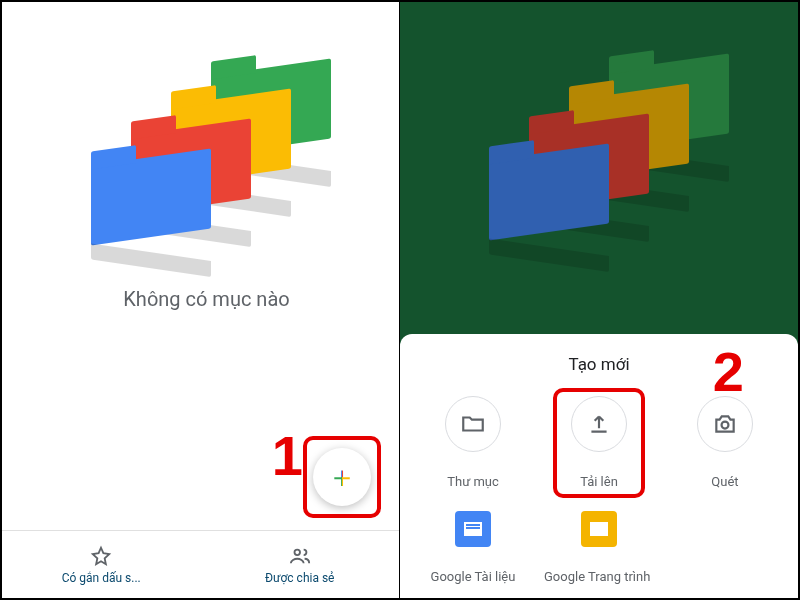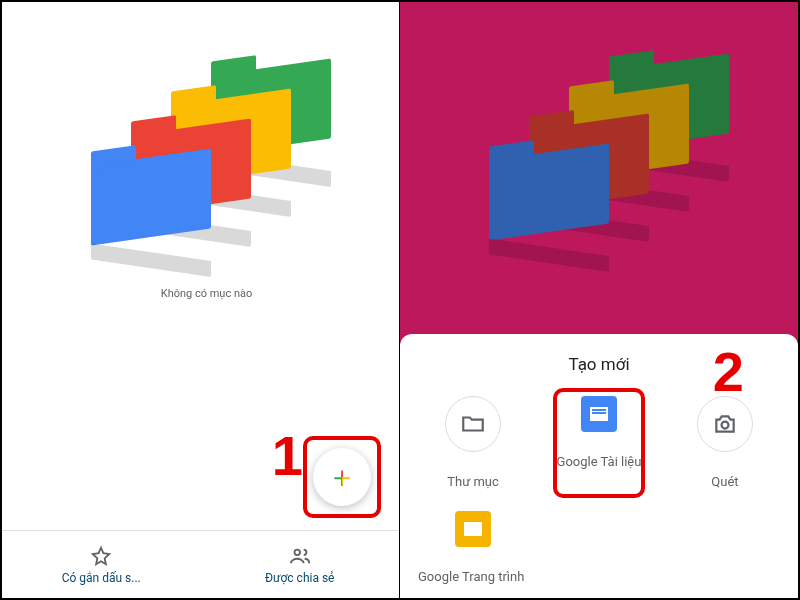--- a/index.html
+++ b/index.html
@@ -1,32 +1,32 @@
 <!DOCTYPE html>
 <html><head>
 <meta charset="utf-8">
 <style>
   * { margin:0; padding:0; box-sizing:border-box; font-family: Roboto, Arial, sans-serif; }
   body { width:800px; height:600px; background:#fff; overflow:hidden; border:2px solid #000; }
   .wrap { display:flex; width:100%; height:100%; }
   .panel { width:50%; height:100%; position:relative; overflow:hidden; }
   .panel-left { border-right:1px solid #000; }
-  .panel-right-bg { background:#be185d; }
+  .panel-right-bg { background:#14532d; }
 
   
   .folders { position:absolute; width:240px; height:200px; left:50%; transform:translateX(-50%); top:55px; }
   .folder { position:absolute; width:120px; height:80px; transform:skewY(-8deg); border-radius:2px; }
   .folder::before { content:""; position:absolute; top:-14px; left:0; width:45px; height:18px; background:inherit; border-radius:2px 2px 0 0; }
   .folder::after { content:""; position:absolute; left:0; bottom:-14px; width:120px; height:16px; background:rgba(0,0,0,0.15); transform:skewY(16deg); transform-origin:left; border-radius:0 0 2px 2px; }
   .f-blue  { background:#4285F4; left:10px;  top:100px; z-index:4; }
   .f-red   { background:#EA4335; left:50px;  top:70px;  z-index:3; }
   .f-yel   { background:#FBBC04; left:90px;  top:40px;  z-index:2; }
   .f-grn   { background:#34A853; left:130px; top:10px;  z-index:1; }
 
-  .empty-text { position:absolute; top:285px; left:0; right:0; text-align:center; color:#5f6368; font-size:11px;padding-left:12px; }
+  .empty-text { position:absolute; top:285px; left:0; right:0; text-align:center; color:#5f6368; font-size:20px;padding-left:12px; }
 
   .fab { position:absolute; right:28px; bottom:92px; width:58px; height:58px; border-radius:50%; background:#fff; box-shadow:0 2px 8px rgba(0,0,0,0.25); display:flex; align-items:center; justify-content:center; }
   .fab-plus { font-size:30px; font-weight:400; line-height:1;
     background: conic-gradient(#EA4335 0 25%, #FBBC04 0 50%, #34A853 0 75%, #4285F4 0);
     -webkit-background-clip:text; background-clip:text; color:transparent; }
   .annot-box { position:absolute; border:4px solid #e60000; border-radius:10px; }
   .annot-num { position:absolute; color:#e60000; font-size:56px; font-weight:900; font-family: Arial Black, Arial, sans-serif; }
 
   
   .nav { position:absolute; bottom:0; left:0; right:0; height:68px; display:flex; border-top:1px solid #e0e0e0; background:#fff; }
@@ -108,33 +108,41 @@
       <div class="grid">
         <div class="gitem">
           <div class="gcircle">
             <svg width="26" height="26" viewBox="0 0 24 24">
                 <path fill="none" stroke="#5f6368" stroke-width="2" d="M3 6h6l2 2h10v10H3z"></path>
               </svg>
           </div>
           <div class="glabel">Thư mục</div>
         </div>
         <div class="gitem">
-          <div class="gsq docs">
-              <div class="gsq-inner"></div>
-            </div>
-          <div class="glabel">Google Tài liệu</div>
+          <div class="gcircle">
+            <svg width="26" height="26" viewBox="0 0 24 24">
+                <path fill="none" stroke="#5f6368" stroke-width="2" d="M12 16V5m0 0l-4 4m4-4l4 4M5 19h14"></path>
+              </svg>
+          </div>
+          <div class="glabel">Tải lên</div>
         </div>
         <div class="gitem">
           <div class="gcircle">
             <svg width="26" height="26" viewBox="0 0 24 24">
                 <path fill="none" stroke="#5f6368" stroke-width="2" d="M4 8h3l2-3h6l2 3h3v11H4z"></path>
                 <circle cx="12" cy="13" r="3.2" fill="none" stroke="#5f6368" stroke-width="2"></circle>
               </svg>
           </div>
           <div class="glabel">Quét</div>
+        </div>
+        <div class="gitem">
+          <div class="gsq docs">
+              <div class="gsq-inner"></div>
+            </div>
+          <div class="glabel">Google Tài liệu</div>
         </div>
         <div class="gitem">
           <div class="gsq slides">
               <div class="gsq-inner"></div>
             </div>
           <div class="glabel">Google Trang trình bày</div>
         </div>
       </div>
     </div>
   </div>

